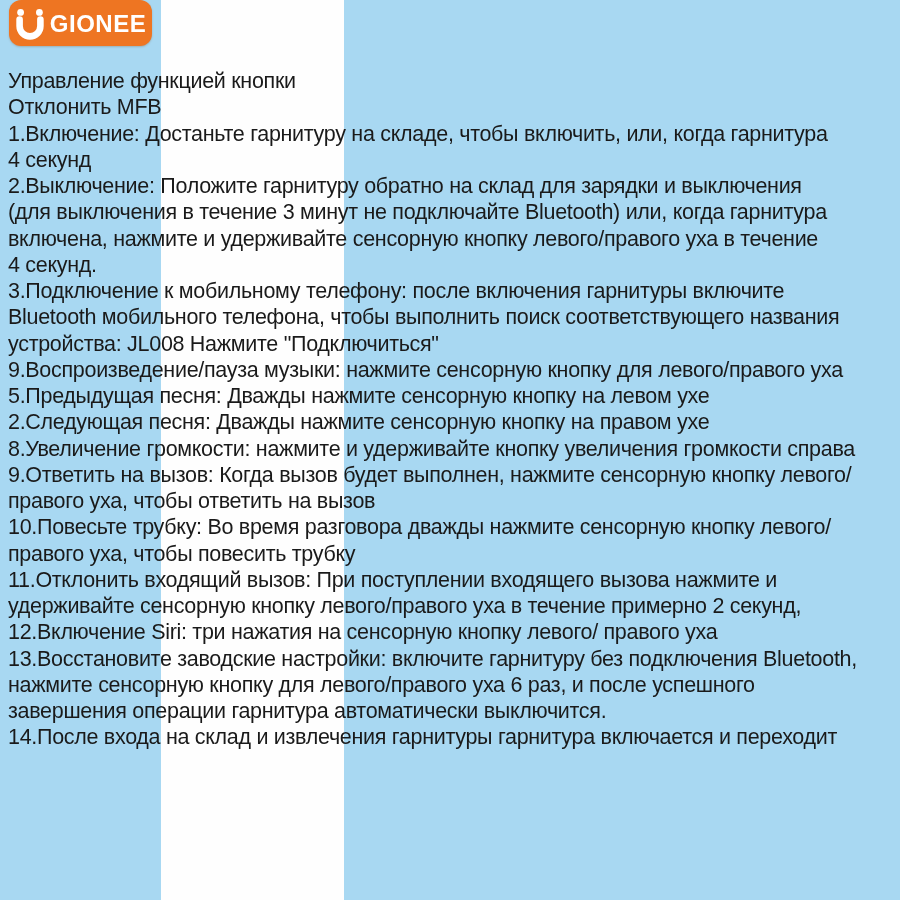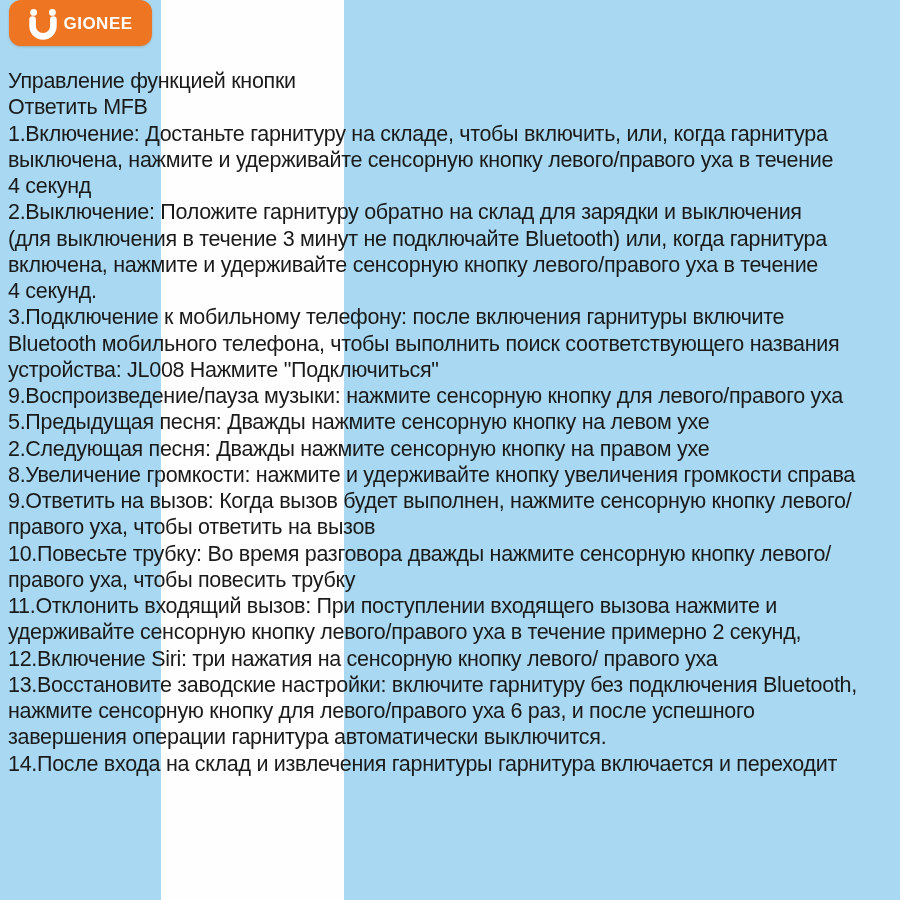--- a/index.html
+++ b/index.html
@@ -24,21 +24,21 @@
     border-radius: 12px;
     display: flex;
     align-items: center;
     justify-content: center;
     gap: 5px;
     box-shadow: 0 1px 2px rgba(120,60,0,.25);
   }
   .logo .wordmark {
     color: #ffffff;
     font-weight: 700;
-    font-size: 17px;
+    font-size: 24px;
     letter-spacing: 0.5px;
     line-height: 1;
     padding-top: 1px;
   }
   .logo svg { display: block; }
   .text-block {
     position: absolute;
     left: 8px; top: 68px;
     width: 890px;
     color: #1a1a1a;
@@ -61,23 +61,22 @@
       <circle cx="5.6" cy="5.4" r="3.4" fill="#ffffff"></circle>
       <circle cx="24.4" cy="5.4" r="3.4" fill="#ffffff"></circle>
       <path d="M4.6 12.5 L4.6 19.0 A10.4 10.4 0 0 0 25.4 19.0 L25.4 12.5" fill="none" stroke="#ffffff" stroke-width="6.6" stroke-linecap="round"></path>
     </svg>
   </span>
   <span class="wordmark">GIONEE</span>
 </div>
 
 <div class="text-block">
     <div class="line">Управление функцией кнопки</div>
-    <div class="line">Ответить MFB</div>
+    <div class="line">Отклонить MFB</div>
     <div class="line">1.Включение: Достаньте гарнитуру на складе, чтобы включить, или, когда гарнитура</div>
-    <div class="line">выключена, нажмите и удерживайте сенсорную кнопку левого/правого уха в течение</div>
     <div class="line">4 секунд</div>
     <div class="line">2.Выключение: Положите гарнитуру обратно на склад для зарядки и выключения</div>
     <div class="line">(для выключения в течение 3 минут не подключайте Bluetooth) или, когда гарнитура</div>
     <div class="line">включена, нажмите и удерживайте сенсорную кнопку левого/правого уха в течение</div>
     <div class="line">4 секунд.</div>
     <div class="line">3.Подключение к мобильному телефону: после включения гарнитуры включите</div>
     <div class="line">Bluetooth мобильного телефона, чтобы выполнить поиск соответствующего названия</div>
     <div class="line">устройства: JL008 Нажмите "Подключиться"</div>
     <div class="line">9.Воспроизведение/пауза музыки: нажмите сенсорную кнопку для левого/правого уха</div>
     <div class="line">5.Предыдущая песня: Дважды нажмите сенсорную кнопку на левом ухе</div>

